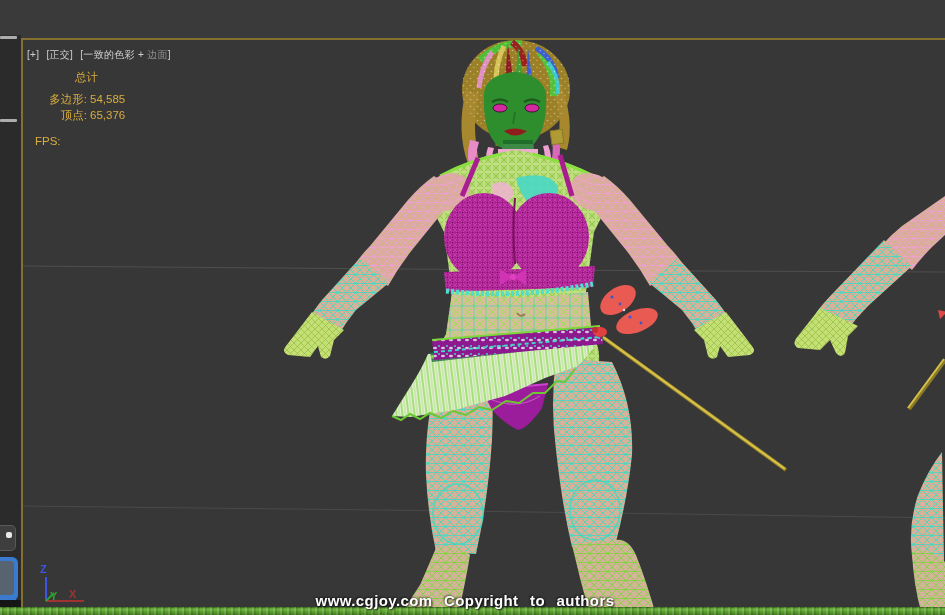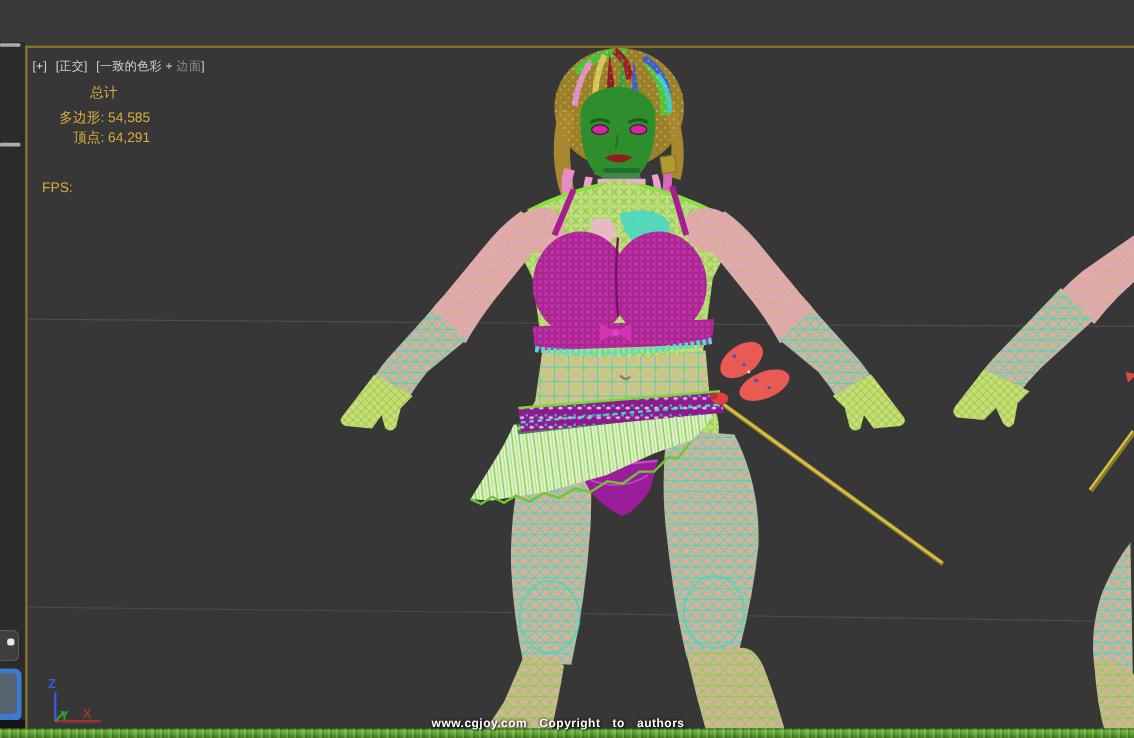--- a/index.html
+++ b/index.html
@@ -30,24 +30,24 @@
 
   .vp-label{position:absolute;left:27px;top:48px;z-index:6;font-size:10px;letter-spacing:.3px;
       color:var(--label_light,#d2d2d2);white-space:nowrap;}
   .vp-label .seg{margin-right:4px;cursor:default;}
   .vp-label .dim{color:var(--label_dim,#909090);}
 
   .stats{position:absolute;left:33px;top:70px;z-index:6;font-size:11.5px;color:var(--stats_gold,#d9ad3e);}
   .stats .hdr{margin-left:42px;margin-bottom:6px;}
   .stats .row{display:flex;line-height:16px;}
   .stats .lbl{width:38px;text-align:right;margin-right:3px;margin-left:16px;}
-  .stats .fps{margin-top:28px;margin-left:2px;}
+  .stats .fps{margin-top:12px;margin-left:2px;}
 
   .watermark{position:absolute;left:0;right:15px;bottom:6px;z-index:6;text-align:center;
-      font-size:10px;font-weight:bold;color:var(--watermark_white,#ffffff);letter-spacing:.4px;word-spacing:7px;
+      font-size:15px;font-weight:bold;color:var(--watermark_white,#ffffff);letter-spacing:.4px;word-spacing:7px;
       text-shadow:1px 1px 2px rgba(0,0,0,.85),-1px -1px 2px rgba(0,0,0,.5);}
 
   .grass{position:absolute;left:0;right:0;bottom:0;height:8px;z-index:5;
       background-image:repeating-linear-gradient(90deg,rgba(255,255,255,.14) 0 2px,rgba(0,0,0,.12) 2px 4px,transparent 4px 7px),
                        linear-gradient(180deg,#2f6414 0%,#74b844 25%,#579b2c 65%,#44781f 100%);}
 
   .ax{font-size:11px;font-weight:bold;}
   .axis-x{fill:var(--axis_x,#a03232);}
   .axis-y{fill:var(--axis_y,#2f9e2f);}
   .axis-z{fill:var(--axis_z,#3c55e2);}
@@ -260,21 +260,21 @@
   </div>
 
   <div class="stats">
     <div class="hdr">总计</div>
     <div class="row">
       <span class="lbl">多边形:</span>
       <span class="val">54,585</span>
     </div>
     <div class="row">
       <span class="lbl">顶点:</span>
-      <span class="val">64,291</span>
+      <span class="val">65,376</span>
     </div>
     <div class="fps">FPS:</div>
   </div>
 
   <div class="watermark">www.cgjoy.com Copyright to authors</div>
 
   <div class="grass"></div>
 
 </div>
 

